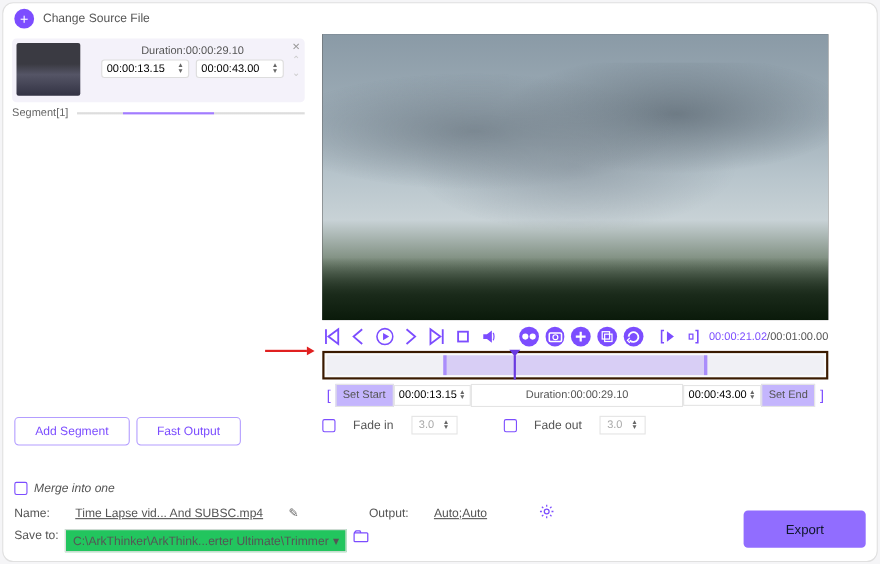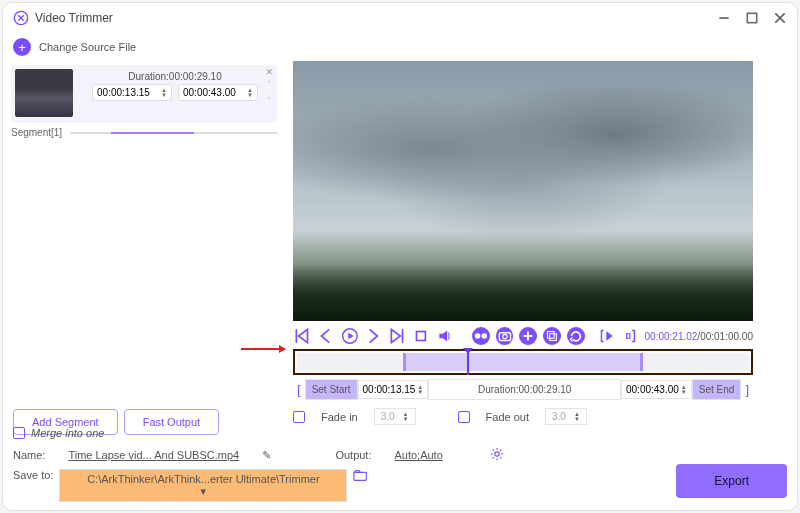--- a/index.html
+++ b/index.html
@@ -59,54 +59,28 @@
 .faderow { display: flex; align-items: center; gap: 16px; margin: 8px 8px 0; font-size: 11px; color: #555; }
 .chk { width: 12px; height: 12px; border: 1.5px solid #7c4dff; border-radius: 2px; cursor: pointer; }
 .fade-val { border: 1px solid #e4e4e4; padding: 2px 6px; font-size: 10px; color: #aaa; display: flex; align-items: center; gap: 6px; }
 .bottom { position: absolute; bottom: 8px; left: 10px; right: 10px; font-size: 11px; color: #555; }
 .merge-row { display: flex; align-items: center; gap: 6px; margin-bottom: 8px; font-style: italic; }
 .name-row { display: flex; align-items: center; gap: 23px; margin-bottom: 6px; text-align: center; }
 .name-val { text-decoration: underline; }
 .pencil { color: #666; cursor: pointer; }
 .gear { color: #7c4dff; cursor: pointer; }
 .save-row { display: flex; align-items: flex-start; gap: 6px; }
-.path-box { border: 1px solid #ddd; padding: 3px 6px; width: 288px; display: flex; justify-content: space-between; align-items: center; background: #fdba74; flex-direction: column; }
+.path-box { border: 1px solid #ddd; padding: 3px 6px; width: 256px; display: flex; justify-content: space-between; align-items: center; background: #22c55e; }
 .export-btn { position: absolute; right: 0; bottom: 4px; background: #916dff; color: #0f172a; border: none; padding: 10px 38px; border-radius: 4px; font-size: 12px; cursor: pointer; }
 svg { width: 100%; height: 100%; }
 </style>
 </head>
 <body>
 
 <div class="window">
-  <div class="titlebar">
-    <span class="logo">
-      <svg viewBox="0 0 24 24">
-          <circle cx="12" cy="12" r="10" fill="none" stroke="#7c4dff" stroke-width="2"></circle>
-          <path d="M8 8 L16 16 M16 8 L8 16" stroke="#7c4dff" stroke-width="2"></path>
-        </svg>
-    </span>
-    <span class="title">Video Trimmer</span>
-    <div class="winbtns">
-      <span class="winbtn">
-          <svg viewBox="0 0 12 12">
-            <line x1="2" y1="6" x2="10" y2="6" stroke="#666" stroke-width="1.5"></line>
-          </svg>
-        </span>
-      <span class="winbtn">
-          <svg viewBox="0 0 12 12">
-            <rect x="2" y="2" width="8" height="8" fill="none" stroke="#666" stroke-width="1.3"></rect>
-          </svg>
-        </span>
-      <span class="winbtn">
-          <svg viewBox="0 0 12 12">
-            <path d="M2 2 L10 10 M10 2 L2 10" stroke="#666" stroke-width="1.5"></path>
-          </svg>
-        </span>
-    </div>
-  </div>
 
   <div class="toolbar">
     <span class="plus-btn">+</span>
     <span class="toolbar-text">Change Source File</span>
   </div>
 
   <div class="main">
     <div class="left">
       <div class="segpanel">
         <div class="thumb"></div>

